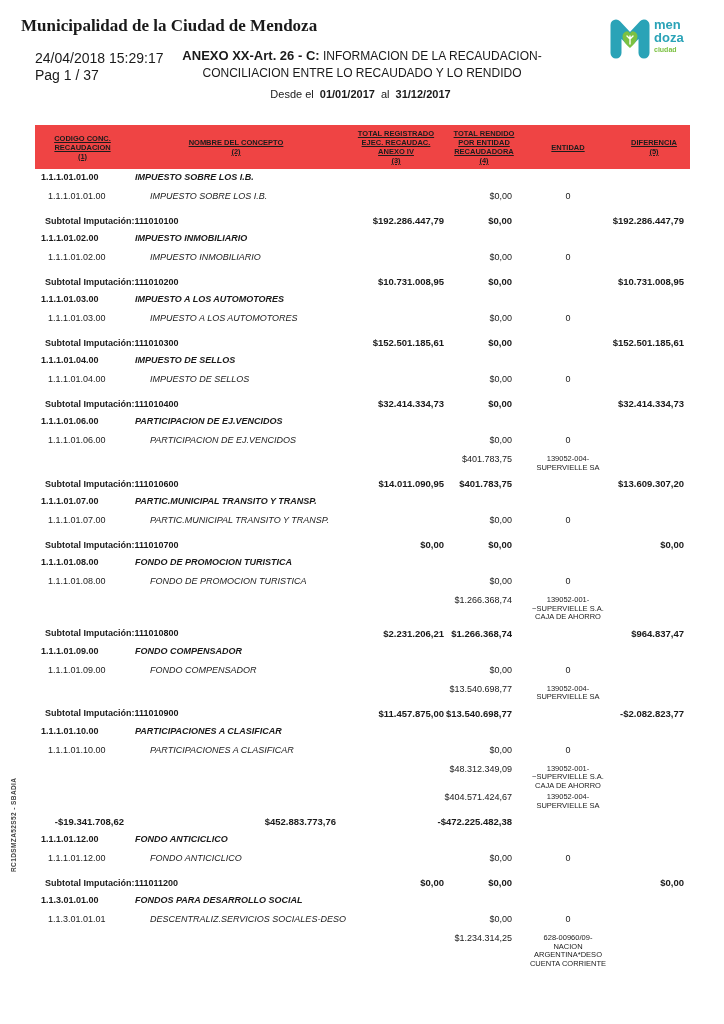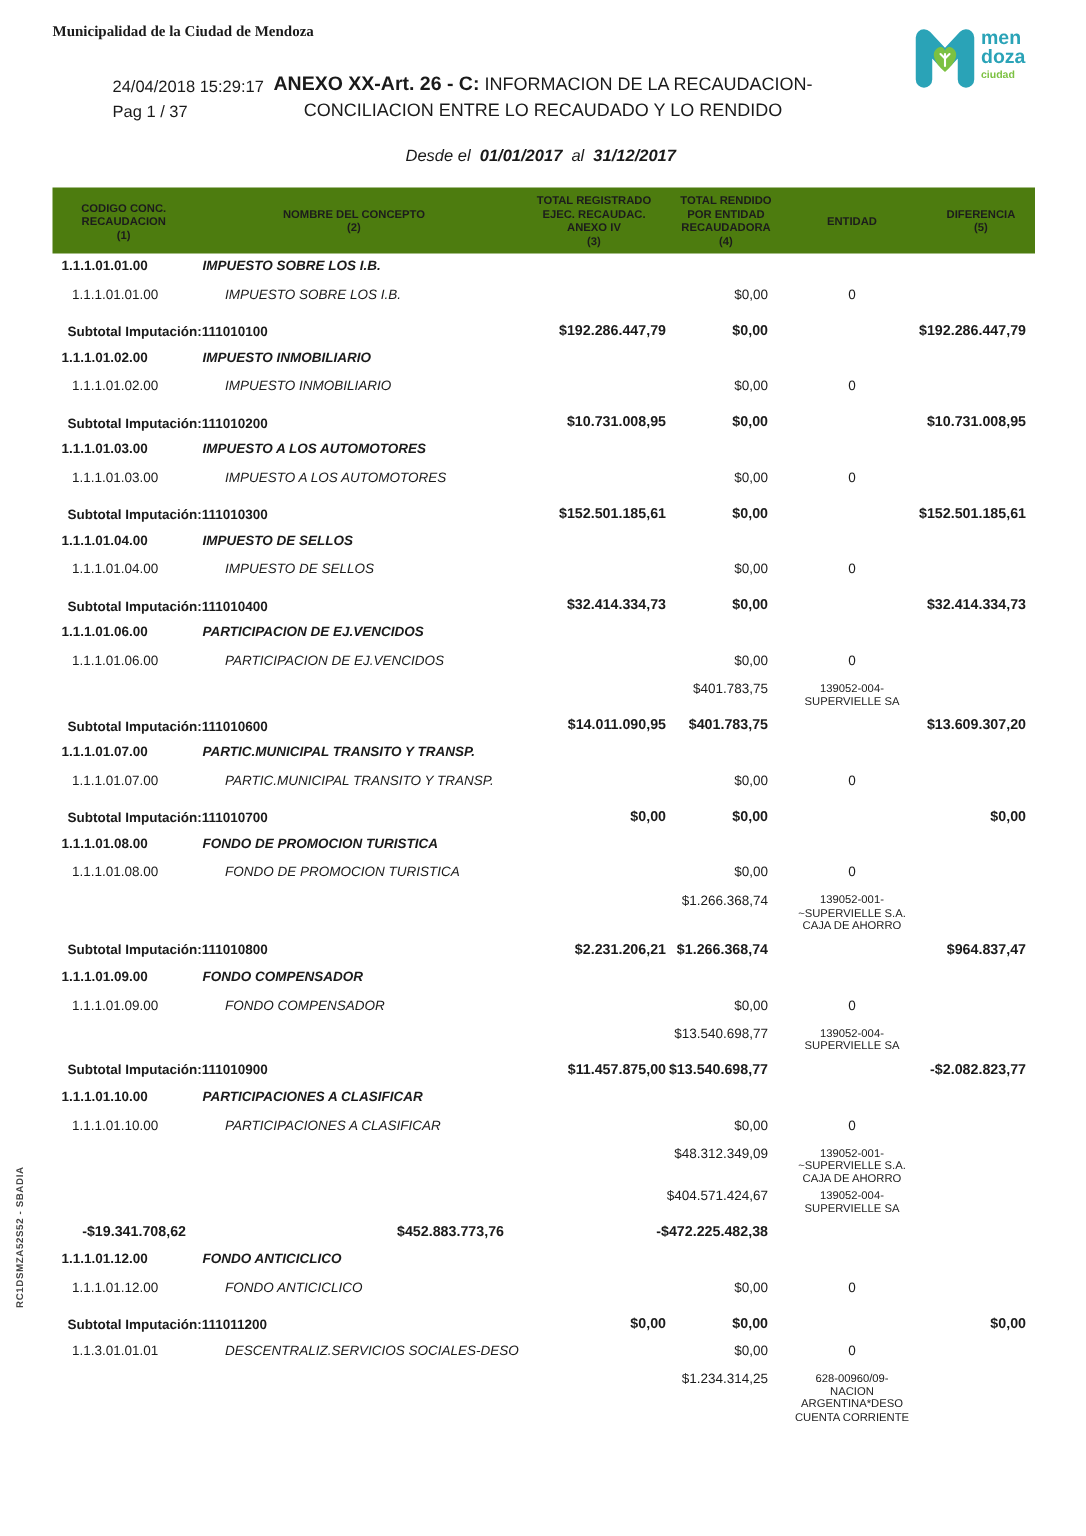--- a/index.html
+++ b/index.html
@@ -1,40 +1,40 @@
 <!DOCTYPE html>
 <html><head>
 <meta charset="utf-8">
 <style>
   html,body{margin:0;padding:0;}
   body{
     width:724px;height:1024px;background:#ffffff;position:relative;
     font-family:"Liberation Sans", sans-serif;color:#1a1a1a;overflow:hidden;
   }
   .org-name{
-    position:absolute;left:35px;top:16px;
-    font-family:"Liberation Serif", serif;font-weight:bold;font-size:10px;
-  }
-  .meta{position:absolute;left:35px;top:50px;font-size:11px;line-height:17px;margin-left:40px;}
+    position:absolute;left:21px;top:16px;
+    font-family:"Liberation Serif", serif;font-weight:bold;font-size:17px;
+  }
+  .meta{position:absolute;left:35px;top:50px;font-size:14px;line-height:17px;}
   .title-block{position:absolute;left:127px;top:48px;width:470px;text-align:center;}
   .title-line1{font-size:12px;}
   .title-prefix{font-weight:bold;font-size:13px;}
   .title-line2{font-size:12px;margin-top:3px;}
-  .period-line{font-size:11px;margin-top:18px;font-style:italic;}
+  .period-line{font-size:11px;margin-top:8px;}
   .period-line b{margin:0 3px;}
   .logo{position:absolute;left:606px;top:12px;}
   .vcode{
     position:absolute;left:10px;top:872px;transform-origin:0 0;transform:rotate(-90deg);
     font-size:6.5px;font-weight:bold;color:#444;letter-spacing:.4px;white-space:nowrap;
   }
   
   .thead{
-    position:absolute;left:35px;top:125px;width:655px;height:44px;background:#4d7c0f;
+    position:absolute;left:35px;top:125px;width:655px;height:44px;background:#ef4444;
     display:grid;grid-template-columns:95px 212px 108px 68px 100px 72px;
-    align-items:center;font-size:7.5px;font-weight:bold;line-height:9px;color:#1c1c1c;
+    align-items:center;font-size:7.5px;font-weight:bold;line-height:9px;color:#1c1c1c;text-decoration:underline;
   }
   .thead .hc{text-align:center;white-space:pre-line;}
   .tbody{position:absolute;left:35px;top:172px;width:655px;}
   .group{margin-bottom:3px;}
   .trow{
     display:grid;grid-template-columns:95px 212px 108px 68px 100px 72px;
     align-items:flex-start;font-size:9px;
   }
   .trow.rh{height:19px;font-weight:bold;}
   .trow.rd{height:19px;}
@@ -400,20 +400,28 @@
       </div>
       <div class="trow rs">
         <div class="c-sublabel">Subtotal Imputación:111011200</div>
         <div class="amt">$0,00</div>
         <div class="amt">$0,00</div>
         <div class="c-ent"></div>
         <div class="amt">$0,00</div>
       </div>
     </div>
     <div class="group">
+      <div class="trow rh">
+        <div class="c-code">1.1.3.01.01.00</div>
+        <div class="c-name">FONDOS PARA DESARROLLO SOCIAL</div>
+        <div class=""></div>
+        <div class=""></div>
+        <div class=""></div>
+        <div class=""></div>
+      </div>
       <div class="trow rd">
         <div class="c-code">1.1.3.01.01.01</div>
         <div class="c-name">DESCENTRALIZ.SERVICIOS SOCIALES-DESO</div>
         <div class="amt"></div>
         <div class="amt">$0,00</div>
         <div class="c-ent">0</div>
         <div class="amt"></div>
       </div>
       <div class="trow re">
         <div class="c-code"></div>

